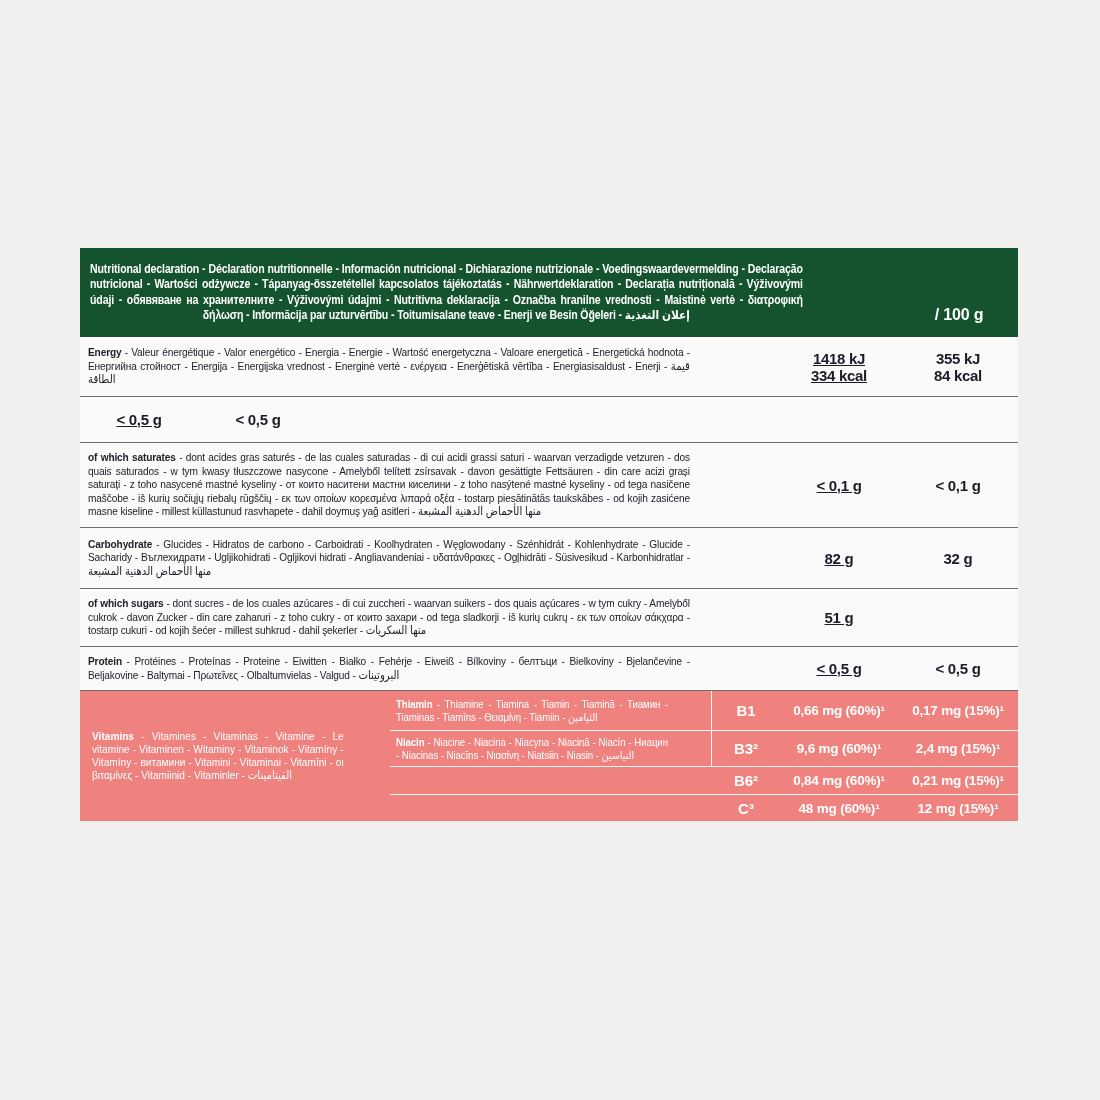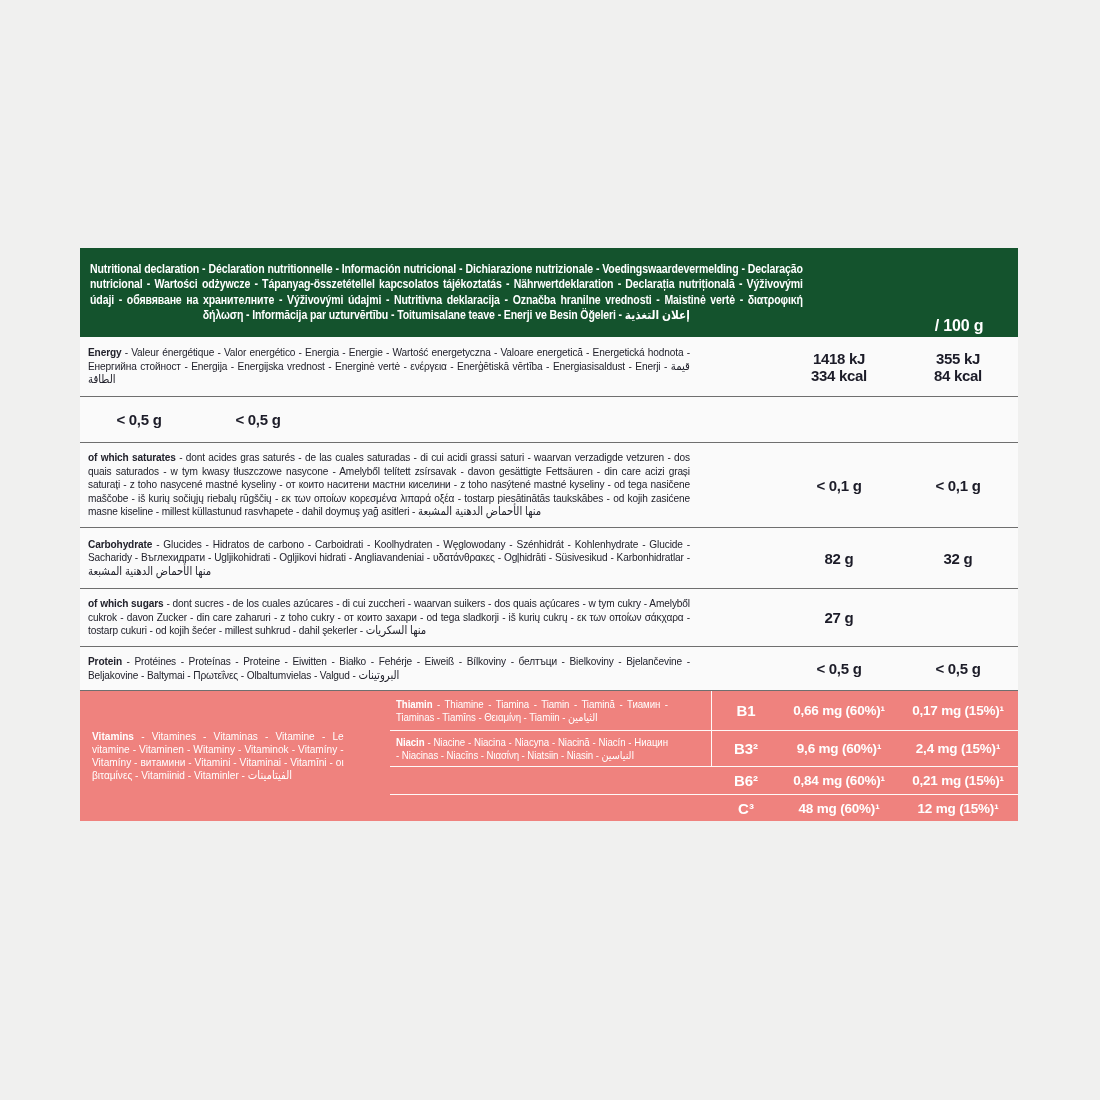--- a/index.html
+++ b/index.html
@@ -14,40 +14,40 @@
 
   
   .hdr { height:89px; background:#14532d; color:#fff; display:flex; }
   .hdr-title-wrap { flex:1; display:flex; align-items:center; overflow:hidden; padding:6px 0 6px 10px; }
   .hdr-title {
     font-weight:bold; font-size:12px; line-height:15.5px;
     text-align:justify; text-align-last:center;
     width:113.64%; transform:scaleX(0.88); transform-origin:0 50%;
     letter-spacing:-0.15px;
   }
-  .hdr-col { display:flex; flex-direction:column; align-items:center; justify-content:flex-end; padding-bottom:2px; }
+  .hdr-col { display:flex; flex-direction:column; align-items:center; justify-content:flex-end; padding-bottom:13px; }
   .hdr-col.c100 { width:118px; }
   .hdr-col.c25  { width:120px; }
   .glabel { font-weight:bold; font-size:16px; letter-spacing:-0.2px; white-space:nowrap; }
   .bar-icon { margin-bottom:4px; display:block; }
 
   
   .row { display:flex; background:#fafafa; border-bottom:1px solid #6f6f6f; color:#22222c; }
   .r-energy{height:60px} .r-fat{height:46px} .r-sat{height:85px} .r-carb{height:61px}
   .r-sug{height:58px} .r-prot{height:44px} .r-salt{height:30px; border-bottom:none;}
   .lbl { width:700px; display:flex; align-items:center; overflow:hidden; padding:2px 8px; }
   .lbl p {
     font-size:11.5px; line-height:13.5px; text-align:justify;
     width:113.64%; transform:scaleX(0.88); transform-origin:0 50%;
     letter-spacing:-0.15px;
   }
   .lbl b { font-weight:bold; }
   .val { display:flex; flex-direction:column; align-items:center; justify-content:center;
          font-weight:bold; font-size:15px; letter-spacing:-0.3px; color:#1c1c28; }
-  .val.v100 { width:118px; }
+  .val.v100 { width:118px;text-decoration:underline; }
   .val.v25  { width:120px; }
   .val div { line-height:17px; white-space:nowrap; }
 
   
   .vit {
     background:#ef827e; color:#fff;
     display:grid;
     grid-template-columns:310px 322px 68px 118px 120px;
     grid-template-rows:40px 36px 28px 26px;
   }
@@ -128,21 +128,21 @@
     <div class="val v25">
         <div>32 g</div>
       </div>
   </div>
 
   <div class="row r-sug">
     <div class="lbl">
       <p><b>of which sugars</b><span> - dont sucres - de los cuales azúcares - di cui zuccheri - waarvan suikers - dos quais açúcares - w tym cukry - Amelyből cukrok - davon Zucker - din care zaharuri - z toho cukry - от които захари - od tega sladkorji - iš kurių cukrų - εκ των οποίων σάκχαρα - tostarp cukuri - od kojih šećer - millest suhkrud - dahil şekerler - منها السكريات</span></p>
     </div>
     <div class="val v100">
-        <div>27 g</div>
+        <div>51 g</div>
       </div>
   </div>
 
   <div class="row r-prot">
     <div class="lbl">
       <p><b>Protein</b><span> - Protéines - Proteínas - Proteine - Eiwitten - Białko - Fehérje - Eiweiß - Bílkoviny - белтъци - Bielkoviny - Bjelančevine - Beljakovine - Baltymai - Πρωτεΐνες - Olbaltumvielas - Valgud - البروتينات</span></p>
     </div>
     <div class="val v100">
         <div>&lt; 0,5 g</div>
       </div>

